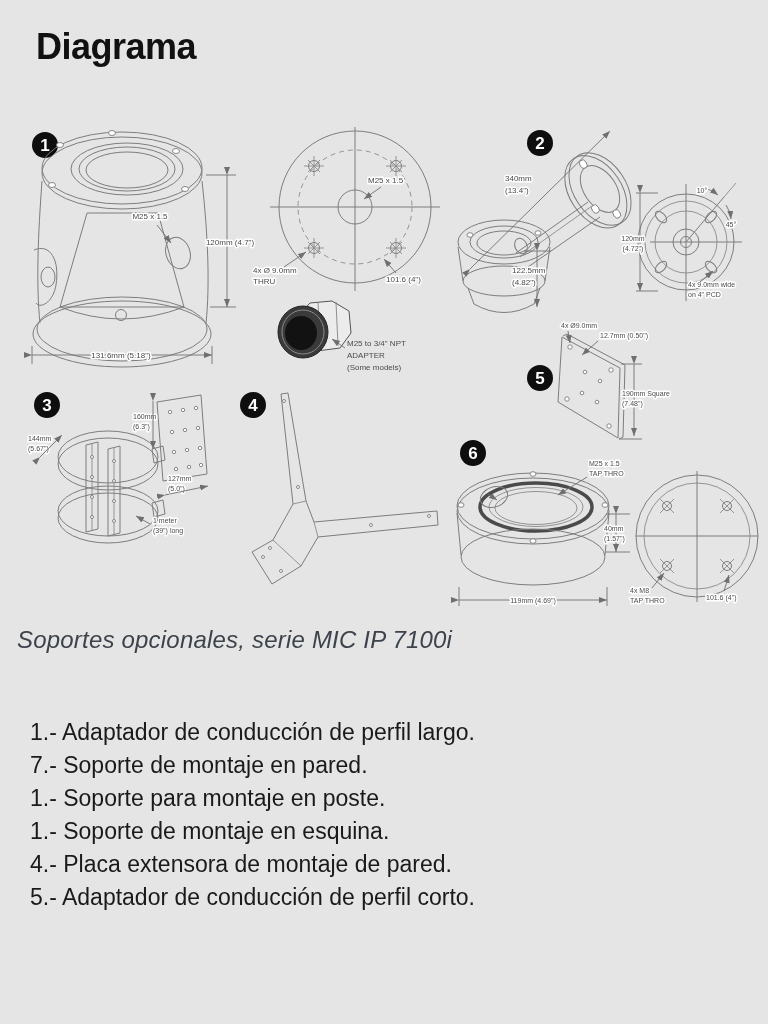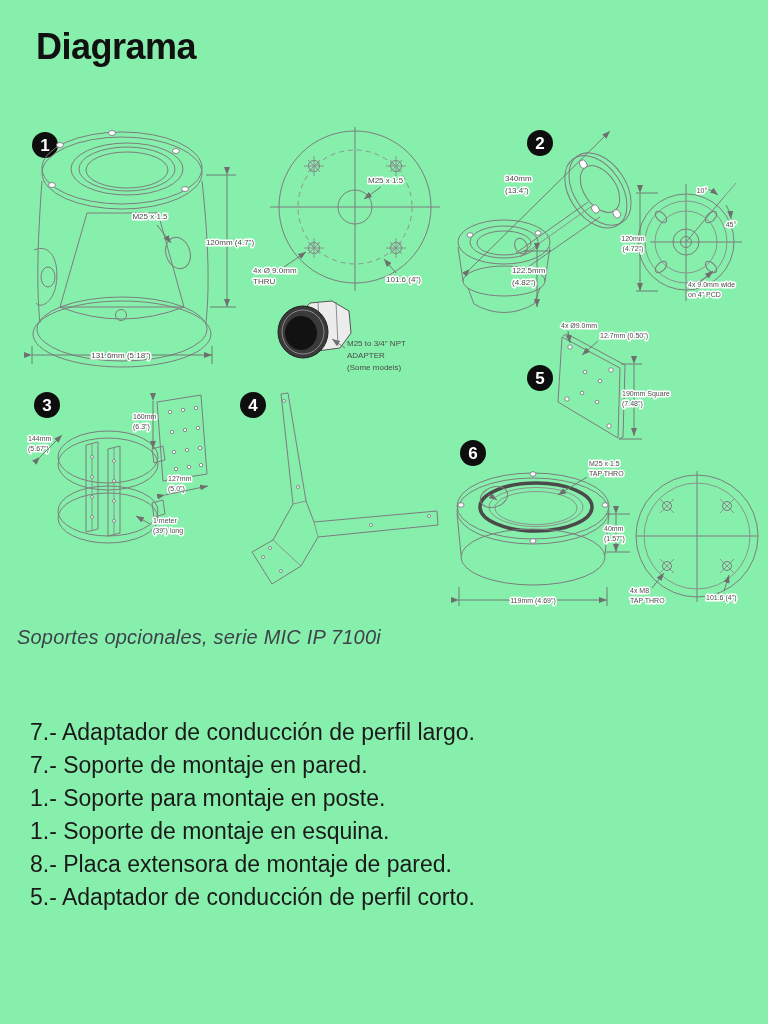--- a/index.html
+++ b/index.html
@@ -1,21 +1,21 @@
 <!DOCTYPE html>
 <html><head>
 <meta charset="utf-8">
 <style>
   html,body{margin:0;padding:0;background:#ffffff;}
-  .page{position:relative;width:768px;height:1024px;background:#86efac;overflow:hidden;
+  .page{position:relative;width:768px;height:1024px;background:#e5e5e5;overflow:hidden;
         font-family:"Liberation Sans", sans-serif;}
   .title{position:absolute;left:36px;top:26px;font-size:36px;font-weight:700;color:#111;
          letter-spacing:-0.5px;}
   .diagram{position:absolute;left:0;top:105px;}
-  .caption{position:absolute;left:17px;top:626px;font-size:20px;font-style:italic;
+  .caption{position:absolute;left:17px;top:626px;font-size:24px;font-style:italic;
            color:#3d434b;letter-spacing:0.2px;}
   .list{position:absolute;left:30px;top:716px;font-size:23px;color:#1a1a1a;line-height:33px;}
   
   svg text{font-family:"Liberation Sans", sans-serif;fill:#4b4b4b;}
   .dl{stroke:#7d7d7d;fill:none;stroke-width:1;}
   .dld{stroke:#8a8a8a;fill:none;stroke-width:0.9;}
   .dim{stroke:#6f6f6f;fill:none;stroke-width:0.9;}
   .lbl{font-size:8px;}
   .lbl7{font-size:7px;}
   .bk{paint-order:stroke;stroke:#fff;stroke-width:3px;stroke-linejoin:round;}
@@ -371,21 +371,21 @@
         <line class="dim" x1="652" y1="483" x2="664" y2="468" marker-end="url(#arr)"></line>
         <text class="lbl7 bk" x="706" y="495">101.6 (4")</text>
         <line class="dim" x1="724" y1="486" x2="729" y2="470" marker-end="url(#arr)"></line>
       </g>
     </g>
   </svg>
 
   <div class="caption">Soportes opcionales, serie MIC IP 7100i</div>
 
   <div class="list">
-    <div>7.- Adaptador de conducción de perfil largo.</div>
+    <div>1.- Adaptador de conducción de perfil largo.</div>
     <div>7.- Soporte de montaje en pared.</div>
     <div>1.- Soporte para montaje en poste.</div>
     <div>1.- Soporte de montaje en esquina.</div>
-    <div>8.- Placa extensora de montaje de pared.</div>
+    <div>4.- Placa extensora de montaje de pared.</div>
     <div>5.- Adaptador de conducción de perfil corto.</div>
   </div>
 
 </div>
 
 </body></html>

